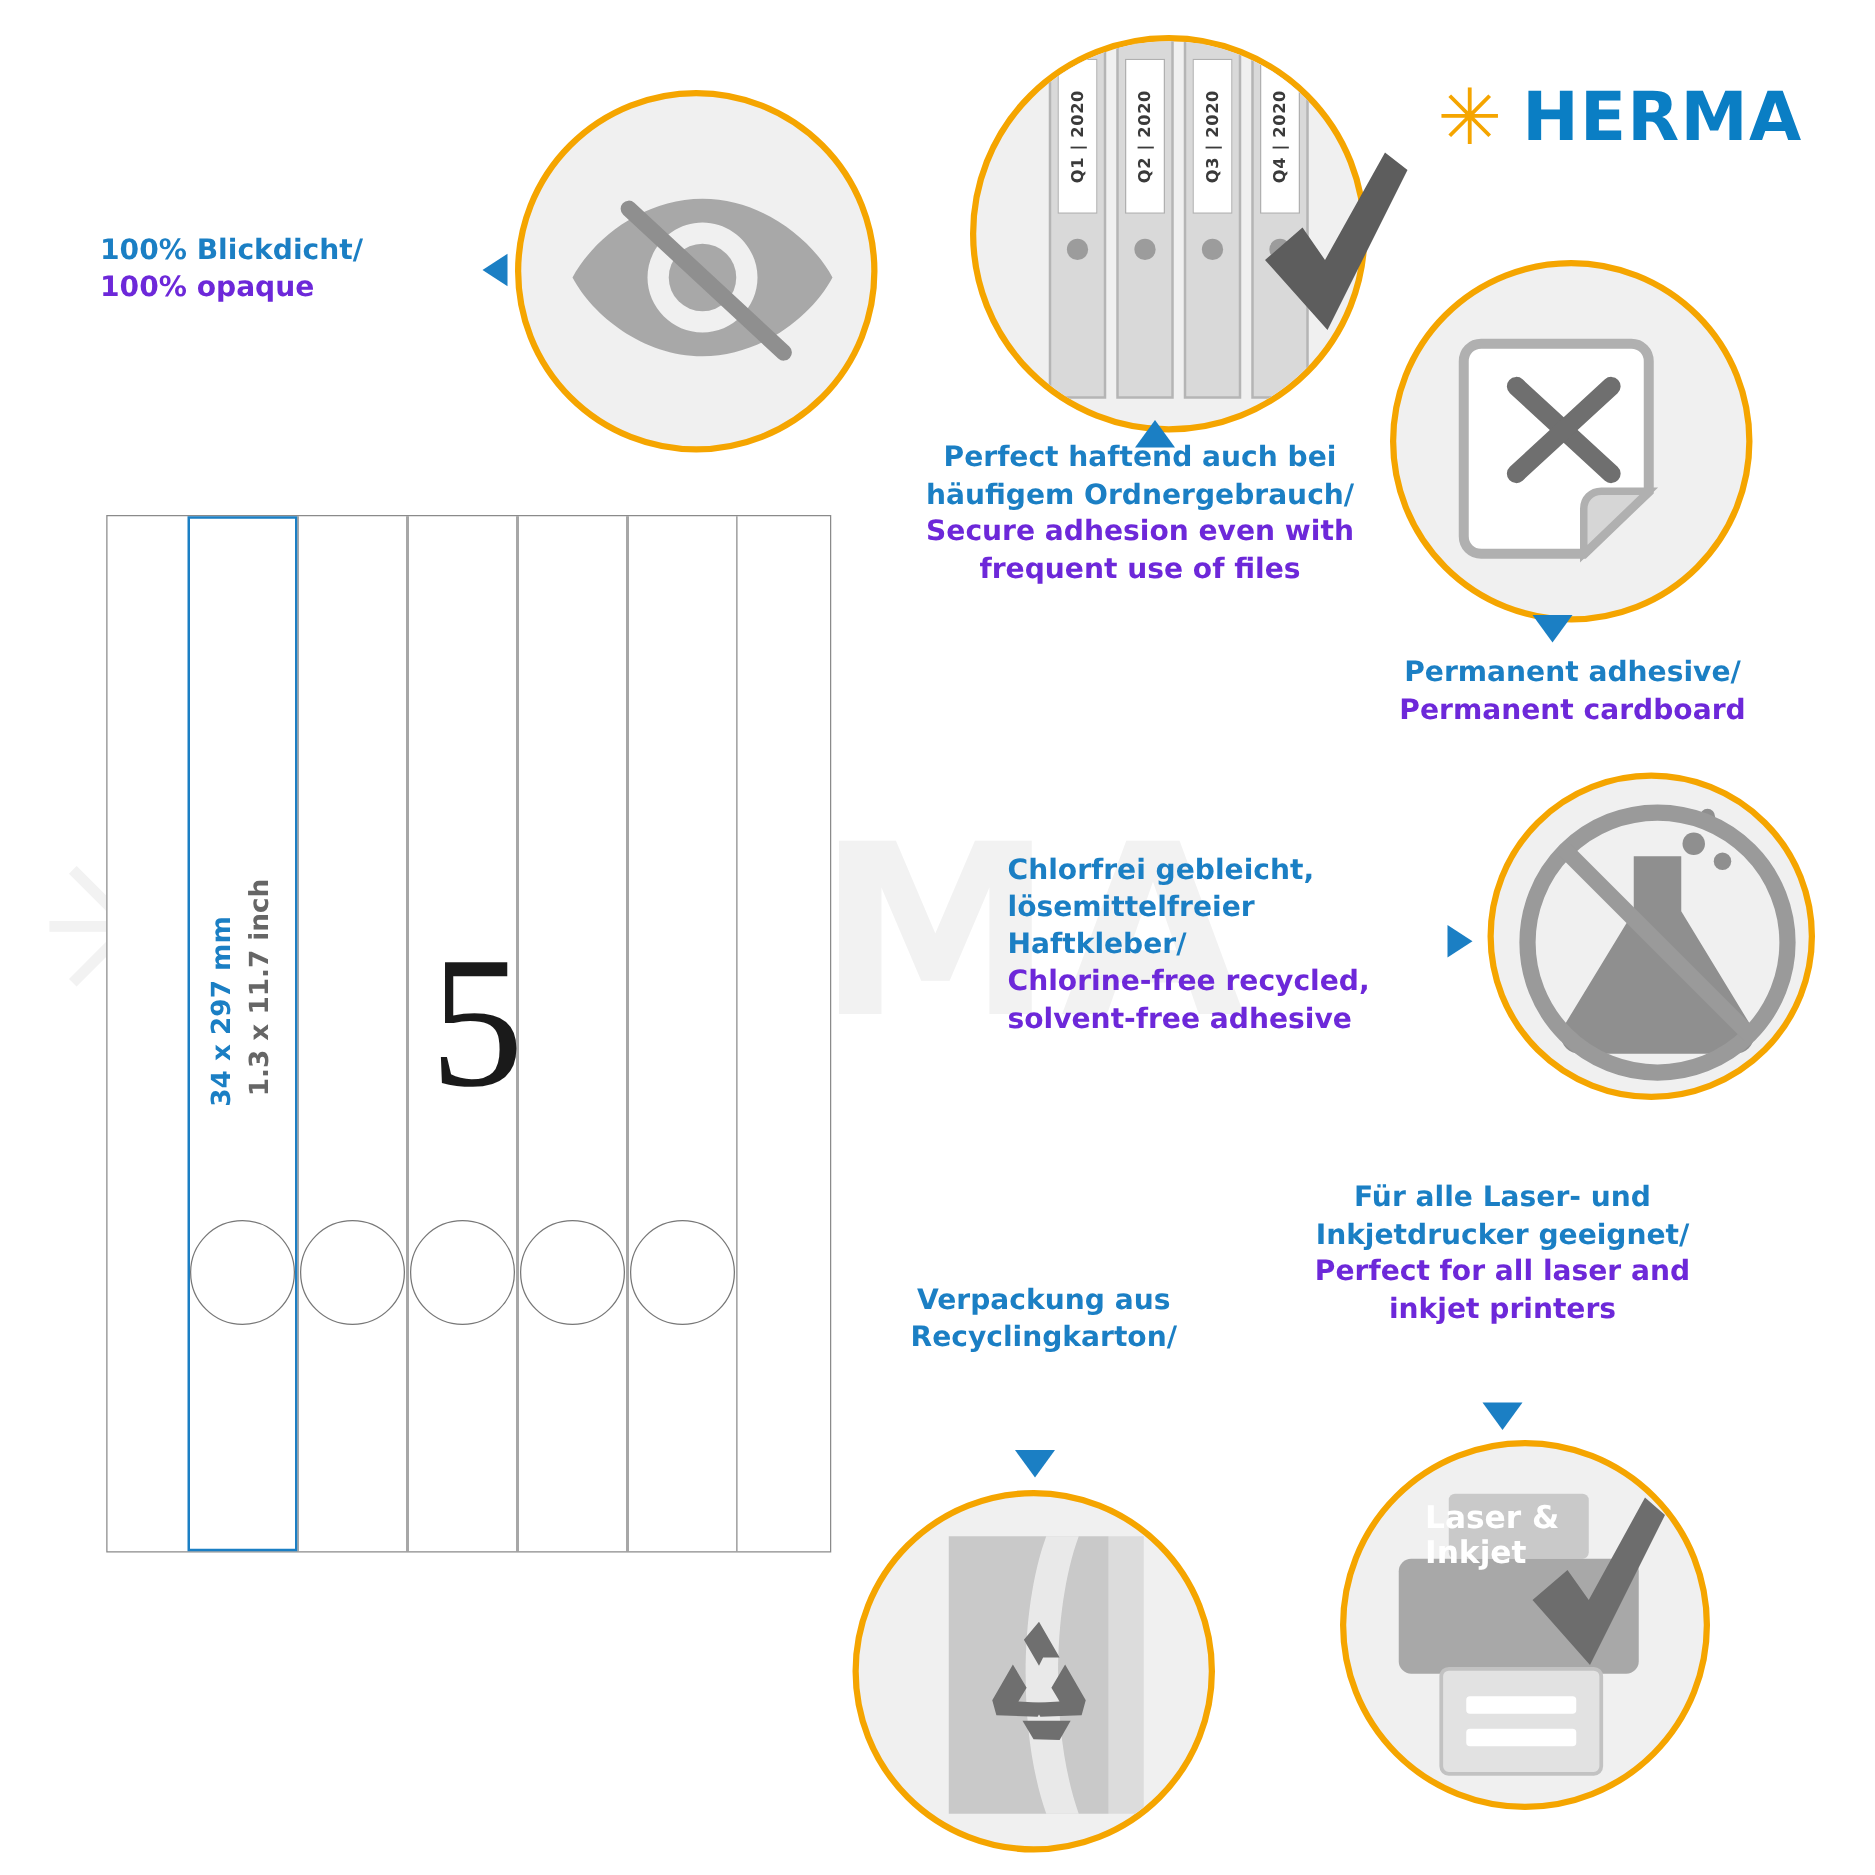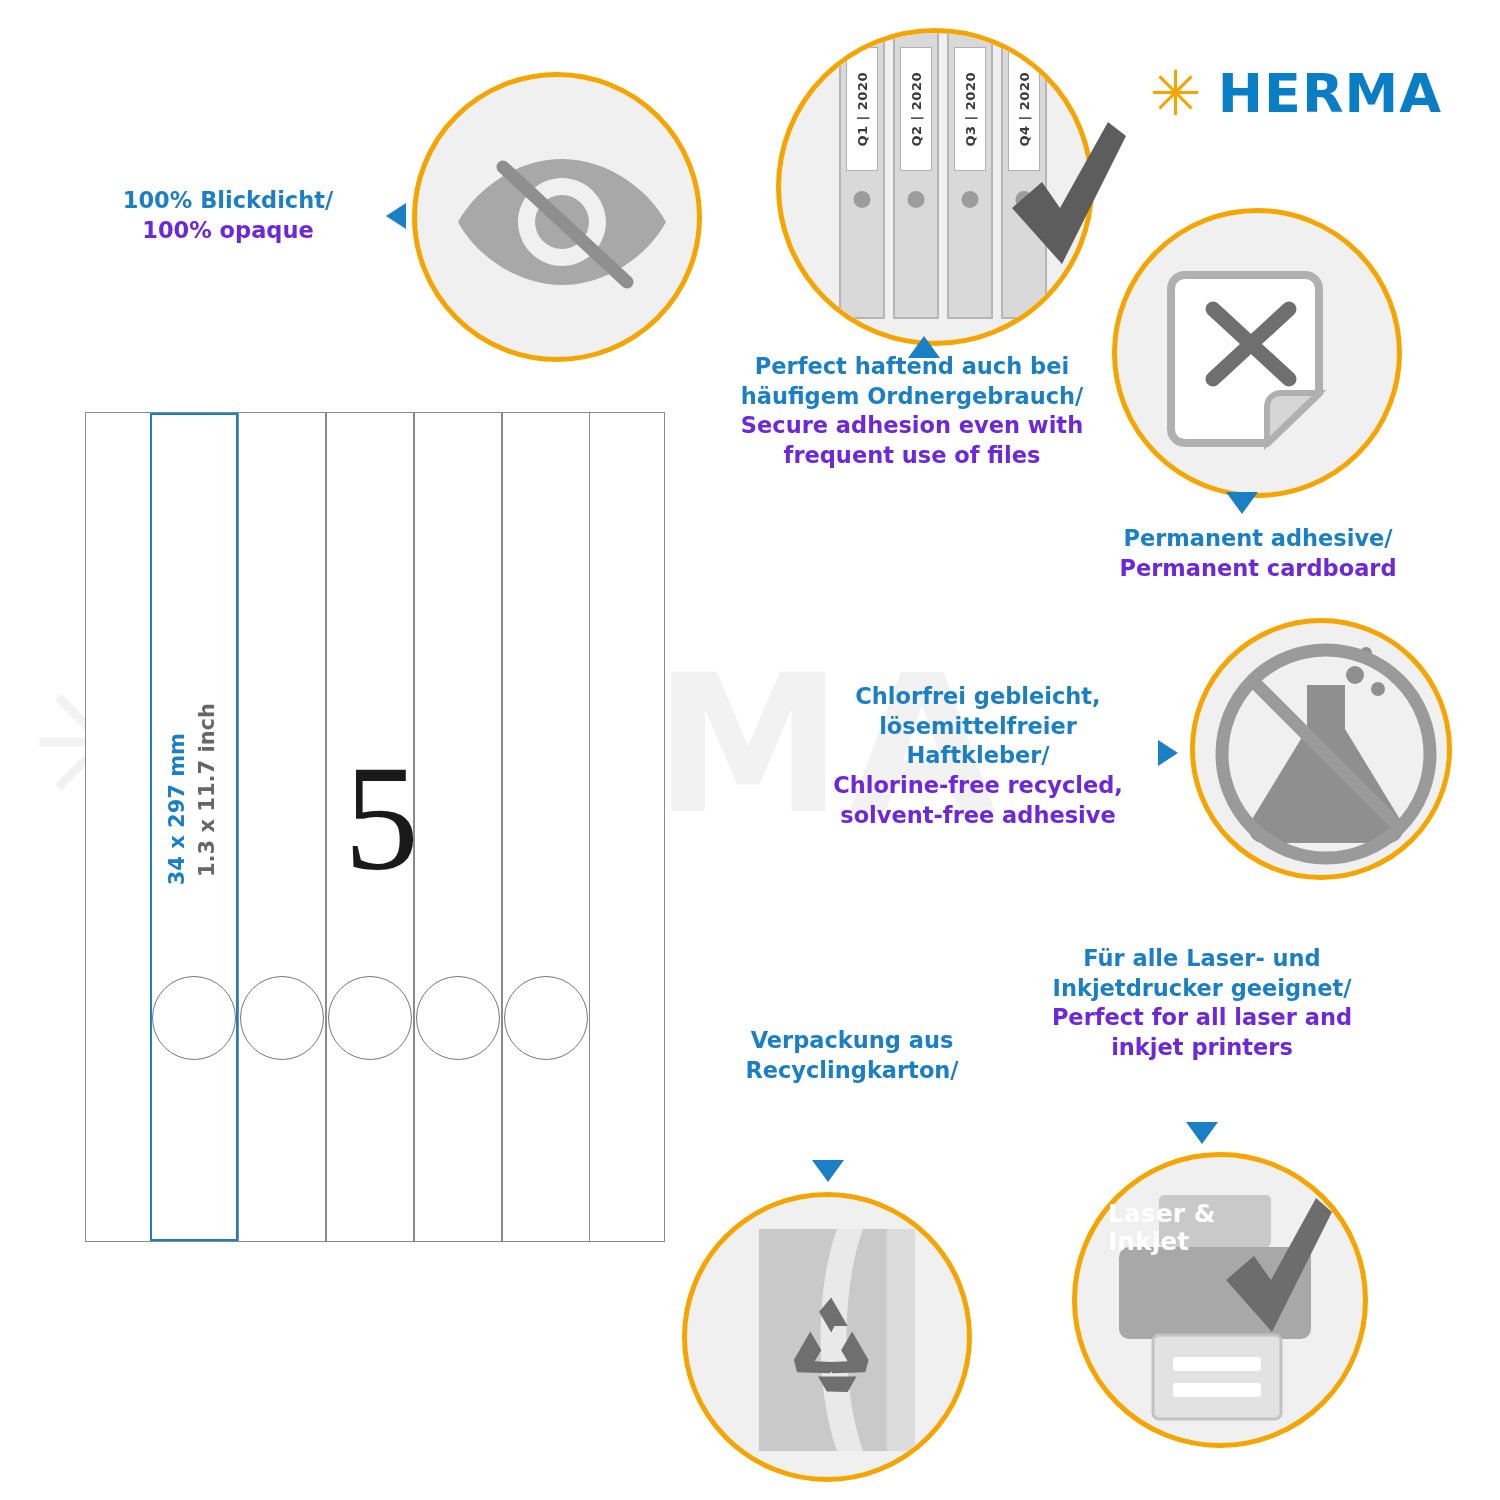--- a/index.html
+++ b/index.html
@@ -132,21 +132,21 @@
   .caption .de {
     color: #1b7fc4;
     font-weight: bold;
     display: block;
   }
   .caption .en {
     color: #6d28d9;
     font-weight: bold;
     display: block;
   }
-  .t-right { text-align: center; }
+  .t-right { text-align: left; }
   .t-center { text-align: center; }
 
   
   .arrow {
     position: absolute;
     width: 0;
     height: 0;
     z-index: 4;
   }
   .arrow-right {
@@ -351,21 +351,21 @@
 
 <div class="bubble" style="left:1072px; top:1152px; width:296px; height:296px;">
   <svg viewBox="0 0 296 296" width="296" height="296">
     <rect x="82" y="38" width="112" height="52" rx="5" fill="#c9c9c9"></rect>
     <rect x="42" y="90" width="192" height="92" rx="10" fill="#a8a8a8"></rect>
     <rect x="76" y="178" width="128" height="84" rx="6" fill="#e2e2e2" stroke="#c2c2c2" stroke-width="3"></rect>
     <rect x="96" y="200" width="88" height="14" rx="3" fill="#ffffff"></rect>
     <rect x="96" y="226" width="88" height="14" rx="3" fill="#ffffff"></rect>
   </svg>
 </div>
-<div class="printer-text" style="left:1108px; top:1200px; width:140px;">
+<div class="printer-text" style="left:1140px; top:1200px; width:140px;">
   <span>Laser &amp;</span><br>
   <span>Inkjet</span>
 </div>
 <svg class="check" style="left:1216px; top:1190px;" width="120" height="150" viewBox="0 0 120 150">
   <polygon points="10,90 38,66 55,90 100,8 116,22 56,142" fill="#6d6d6d"></polygon>
 </svg>
 <div class="arrow arrow-down" style="left:1186px; top:1122px;"></div>
 <div class="caption t-center" style="left:1018px; top:944px; width:368px;">
   <span class="de">Für alle Laser- und Inkjetdrucker geeignet/</span>
   <span class="en">Perfect for all laser and inkjet printers</span>
@@ -378,15 +378,15 @@
     <path d="M176 32c-22 60-22 160 0 222h-26c-22-62-22-162 0-222z" fill="#efefef" opacity="0.85"></path>
     <g fill="#6f6f6f" transform="translate(98,96) scale(0.55)">
       <path d="M84 8l30 52h-24l-6 12-22-38z"></path>
       <path d="M16 122l30-52 20 34-12 20 40 2-12 20-60-2z"></path>
       <path d="M152 122l-30-52-20 34 12 20-40 2 12 20 60-2z" transform="translate(0,0)"></path>
       <path d="M60 152h70l-16 28-38-1z"></path>
     </g>
   </svg>
 </div>
 <div class="arrow arrow-down" style="left:812px; top:1160px;"></div>
-<div class="caption t-center" style="left:680px; top:1026px; width:344px;">
+<div class="caption t-center" style="left:663px; top:1026px; width:344px;">
   <span class="de">Verpackung aus Recyclingkarton/</span>
 </div>
 
 </body></html>

